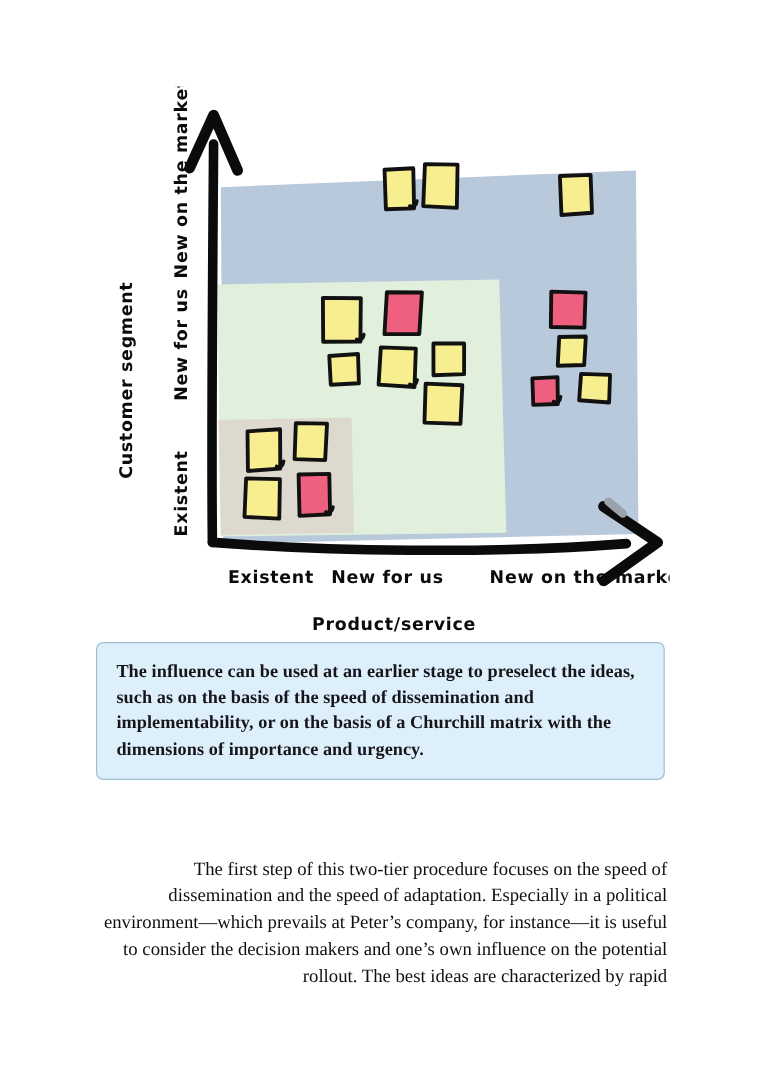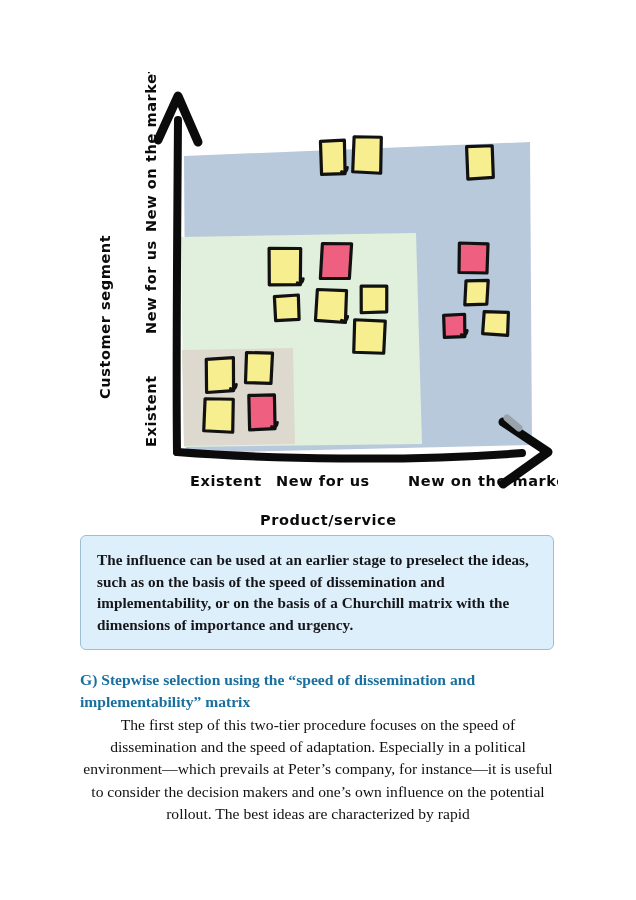--- a/index.html
+++ b/index.html
@@ -73,21 +73,21 @@
   #body-paragraph {
     position: absolute;
     left: 80px;
     top: 714px;
     width: 476px;
     font-family: "Liberation Serif", serif;
     font-size: 15.6px;
     line-height: 1.425;
     color: #101014;
     margin: 0;
-    text-align: center;
+    text-align: right;
   }
 </style>
 </head>
 <body>
 
 <div id="page">
 
   <div id="figure">
     <svg width="480" height="460" viewBox="0 0 480 460">
 
@@ -185,17 +185,16 @@
       </g>
 
       <text x="182" y="453" font-family="DejaVu Sans, sans-serif" font-weight="bold" font-size="14.5" fill="#0b0b0b" letter-spacing="0.6">Product/service</text>
     </svg>
   </div>
 
   <div id="callout">
     <p class="callout-text">The influence can be used at an earlier stage to preselect the ideas, such as on the basis of the speed of dissemination and implementability, or on the basis of a Churchill matrix with the dimensions of importance and urgency.</p>
   </div>
 
-  <h2 id="section-heading">G) Stepwise selection using the “speed of dissemination and implementability” matrix</h2>
 
   <p id="body-paragraph">The first step of this two-tier procedure focuses on the speed of dissemination and the speed of adaptation. Especially in a political environment—which prevails at Peter’s company, for instance—it is useful to consider the decision makers and one’s own influence on the potential rollout. The best ideas are characterized by rapid</p>
 
 </div>
 
 </body></html>

